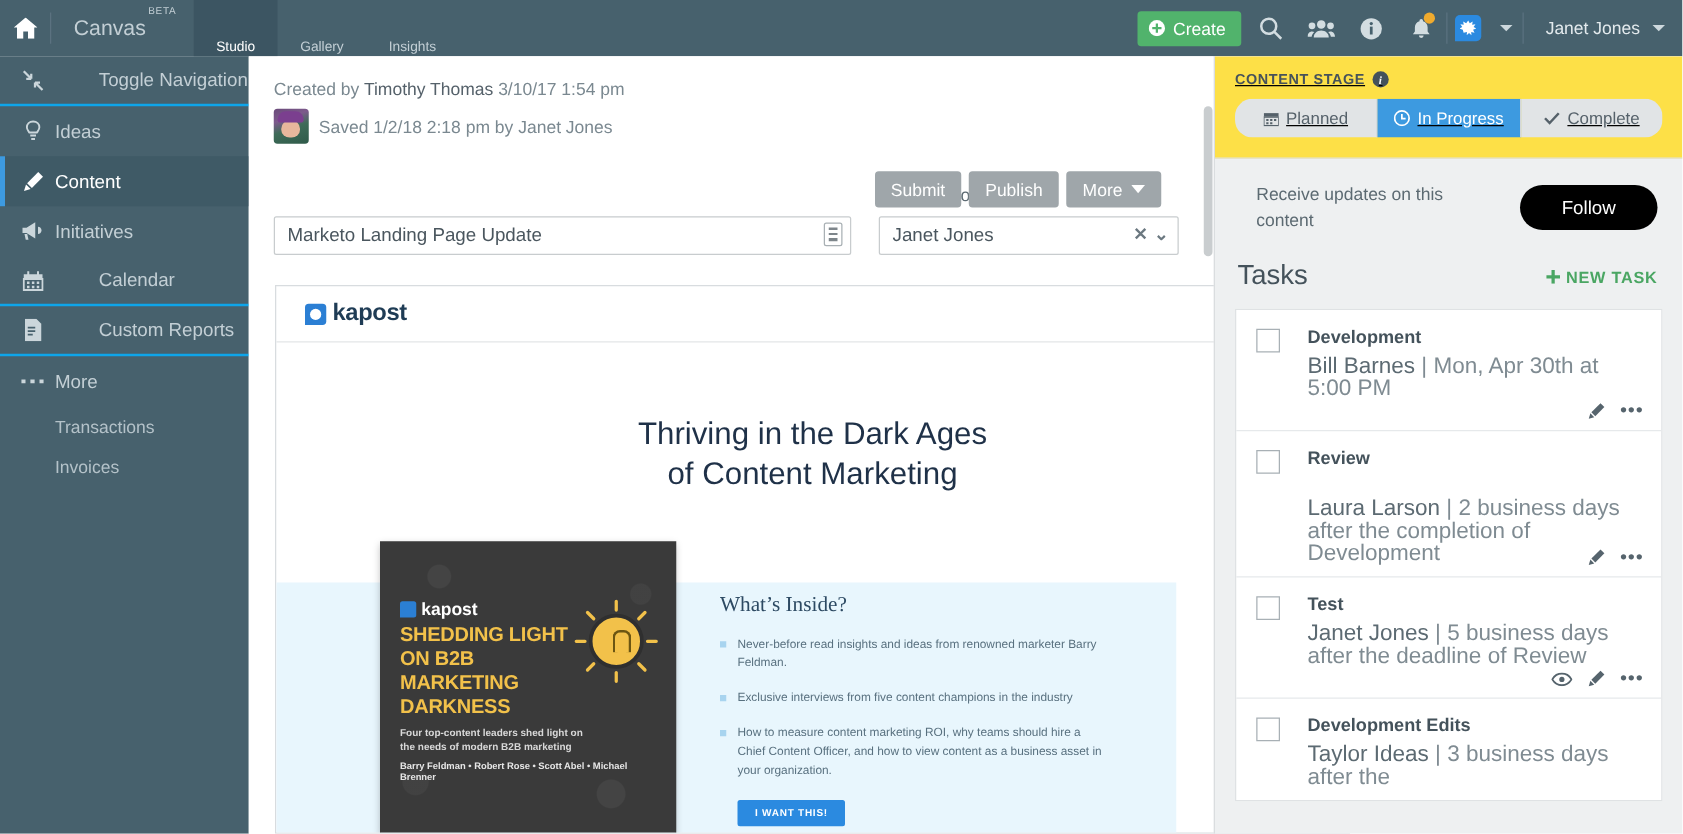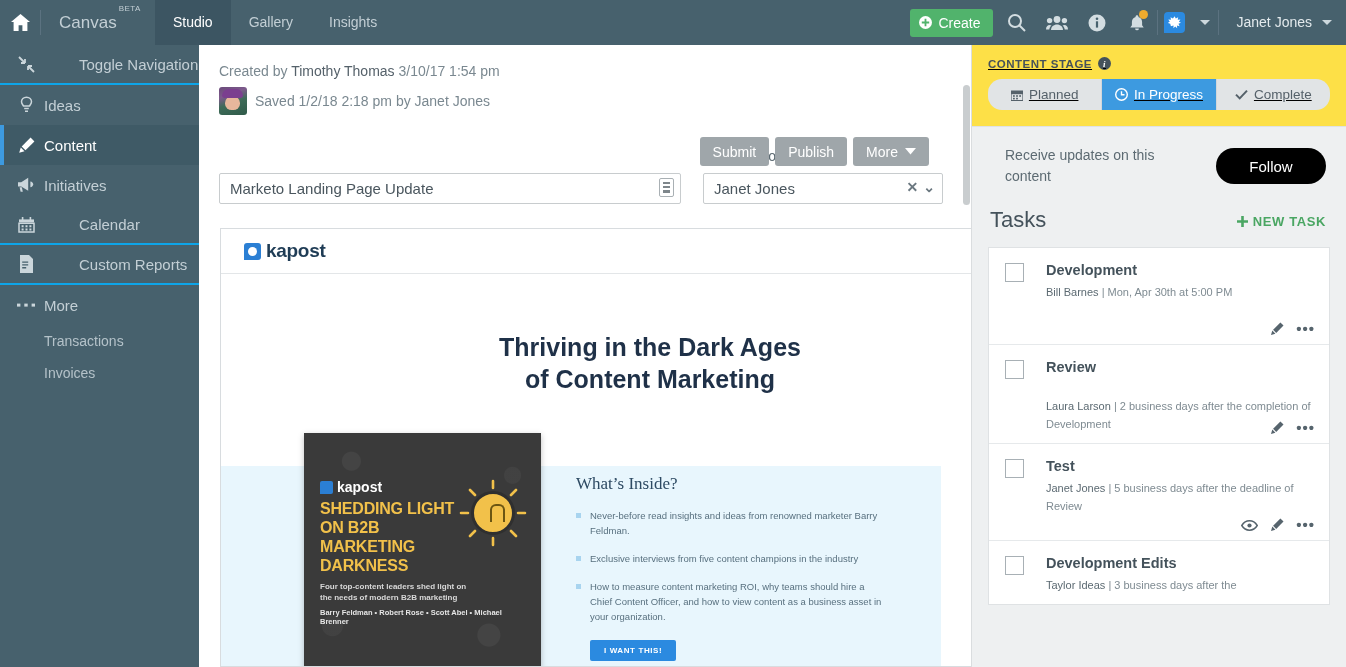--- a/index.html
+++ b/index.html
@@ -19,21 +19,21 @@
     width: 40px; display: flex; align-items: center; justify-content: center;
     color: #fff;
   }
   .topdiv { width: 1px; background: #5b7280; margin: 10px 0; }
   .brand {
     display: flex; align-items: flex-start; padding: 0 14px 0 18px;
     color: #c3cfd5; font-size: 17px; line-height: 45px;
   }
   .brand .beta { font-size: 8px; line-height: 18px; margin-left: 2px; letter-spacing: .5px; }
   .navtab {
-    padding: 0 18px; line-height: 45px; font-size: 14px; color: #c3cfd5;
+    padding: 16px 18px; line-height: 45px; font-size: 11px; color: #c3cfd5;
     cursor: pointer; white-space: nowrap;
   }
   .navtab.active { background: #3c5562; color: #ffffff; }
   .topspacer { flex: 1; }
   .create-btn {
     align-self: center; background: #51b36c; color: #fff; border: none;
     height: 28px; padding: 0 12px 0 9px; border-radius: 3px; font-size: 14px;
     display: flex; align-items: center; gap: 6px; cursor: pointer;
     font-family: "Liberation Sans", sans-serif;
   }
@@ -147,21 +147,21 @@
   .kap-mark {
     width: 17px; height: 17px; background: #2b7fd4; border-radius: 3px 3px 3px 0;
     position: relative;
   }
   .kap-mark::after {
     content:""; position:absolute; left:4px; top:4px; width:9px; height:9px;
     background:#fff; border-radius:50%;
   }
   .kap-text { font-size: 19px; font-weight: bold; color: #1f3c55; letter-spacing:-.3px; }
   .pv-title {
-    text-align: center; margin-top: 57px; font-size: 25px; font-weight: bold;
+    text-align: center; margin-top: 57px; font-size: 25px; font-weight: normal;
     color: #1f3148; line-height: 32px;
   }
   .pv-band {
     position: absolute; left: 0; top: 237px; width: 720px; height: 202px;
     background: #e8f6fd;
   }
   .ebook {
     position: absolute; left: 83px; top: 204px; width: 237px; height: 235px;
     background: #3a3a3a; box-shadow: 0 2px 6px rgba(0,0,0,.25); overflow: hidden;
   }
@@ -272,21 +272,21 @@
     display: flex; padding: 14px 14px 10px 16px; border-bottom: 1px solid #e6e9eb;
     position: relative; min-height: 97px;
   }
   .task:last-child { border-bottom: none; }
   .tcheck {
     width: 19px; height: 19px; border: 1px solid #a8b0b5; background: #fff;
     flex-shrink: 0; margin-top: 1px; cursor: pointer;
   }
   .tbody { margin-left: 22px; flex: 1; }
   .tname { font-size: 14.5px; font-weight: bold; color: #44525b; }
-  .tmeta { font-size: 11px; color: #7f8b92; line-height: 18px; margin-top: 5px; }
+  .tmeta { font-size: 18px; color: #7f8b92; line-height: 18px; margin-top: 5px; }
   .tmeta .who { color: #5c6a72; }
   .ticons {
     position: absolute; right: 14px; bottom: 8px; display: flex;
     align-items: center; gap: 12px; color: #56646d;
   }
   .ticons span { cursor: pointer; display: flex; }
   .dots3 { letter-spacing: 1px; font-size: 15px; line-height: 12px; font-weight: bold; }
 </style>
 </head>
 <body>

